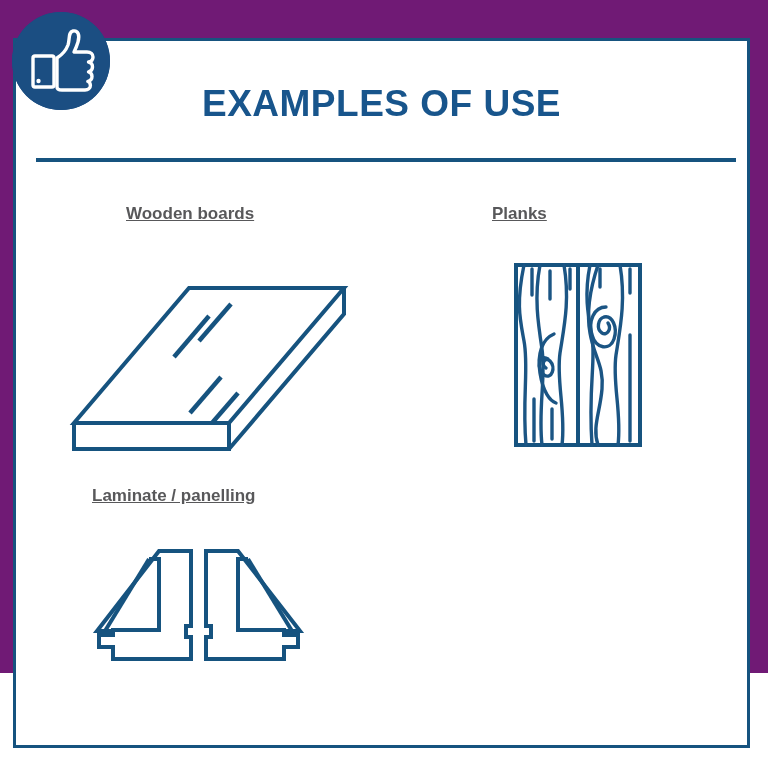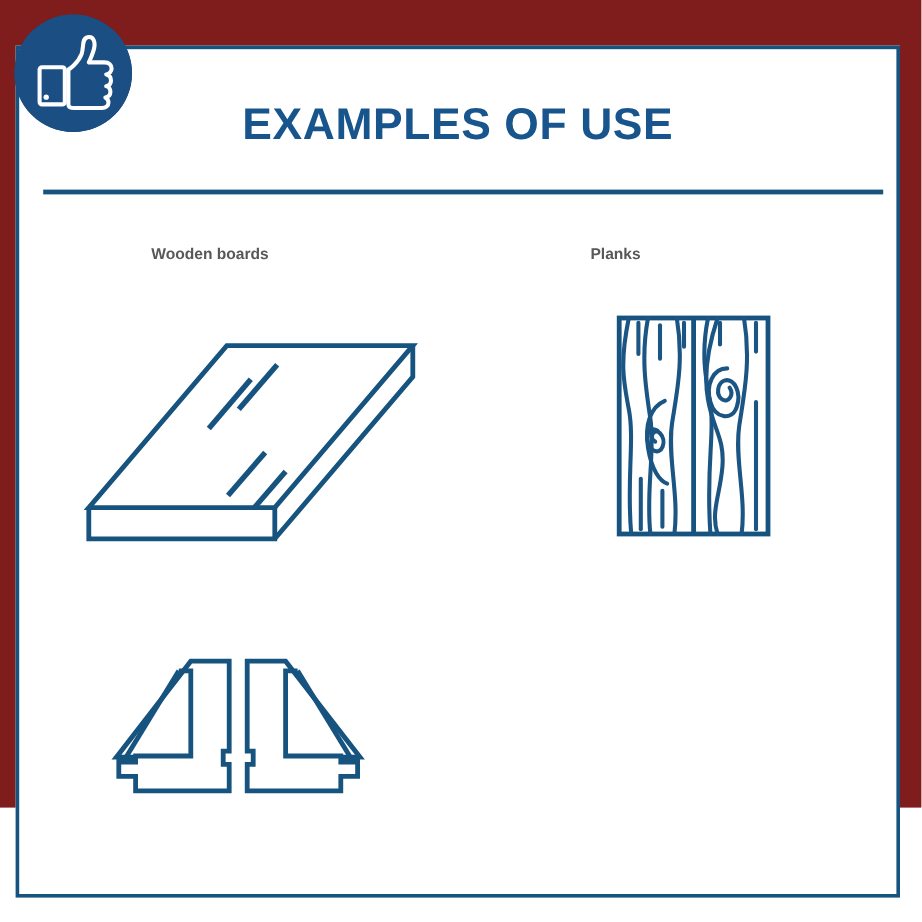--- a/index.html
+++ b/index.html
@@ -10,21 +10,21 @@
   body {
     width: 768px;
     height: 768px;
     font-family: "Liberation Sans", sans-serif;
     overflow: hidden;
   }
   #page {
     position: relative;
     width: 768px;
     height: 673px;
-    background: #7f1d1d;
+    background: #701a75;
   }
 
   
   #frame {
     position: absolute;
     left: 13px;
     top: 38px;
     width: 737px;
     height: 710px;
     box-sizing: border-box;
@@ -63,24 +63,25 @@
     left: 20px;
     top: 117px;
     width: 700px;
     height: 4px;
     background: #16537f;
   }
 
   
   .seclabel {
     position: absolute;
-    font-size: 13px;
+    font-size: 17px;
     font-weight: bold;
     color: #58585a;
     white-space: nowrap;
+    text-decoration: underline;
   }
   #label-wooden { left: 110px; top: 163px; }
   #label-planks { left: 476px; top: 163px; }
   #label-laminate { left: 76px; top: 445px; }
 
   
   .figure { position: absolute; }
   #fig-wooden   { left: 50px;  top: 230px; }
   #fig-planks   { left: 478px; top: 208px; }
   #fig-laminate { left: 75px;  top: 490px; }
@@ -162,20 +163,21 @@
 
         <path class="ink-thin" d="M 112 58 C 100 58, 94 72, 98 86 C 102 100, 116 102, 120 90 C 124 78, 118 66, 110 68 C 104 70, 102 80, 108 84 C 113 87, 118 80, 114 74"></path>
         <path class="ink-thin" d="M 104 16 C 96 40, 92 62, 96 84 C 100 108, 110 116, 108 140 C 106 164, 98 178, 104 196"></path>
 
         <line class="ink-thin" x1="106" y1="20" x2="106" y2="38"></line>
         <line class="ink-thin" x1="136" y1="20" x2="136" y2="44"></line>
         <line class="ink-thin" x1="136" y1="86" x2="136" y2="192"></line>
       </svg>
     </div>
 
+    <div class="seclabel" id="label-laminate">Laminate / panelling</div>
 
     <div class="figure" id="fig-laminate">
       <svg width="215" height="150" viewBox="0 0 215 150">
 
         <path class="ink" d="M 68 20 L 100 20 L 100 95 L 95 95 L 95 106 L 100 106 L 100 128
                  L 22 128 L 22 116 L 8 116 L 8 104 L 22 104 L 22 100 L 6 100 Z"></path>
 
         <path class="ink" d="M 58 28 L 68 28 L 68 99 L 20 99"></path>
         <path class="ink" d="M 58 28 L 14 100"></path>
 

